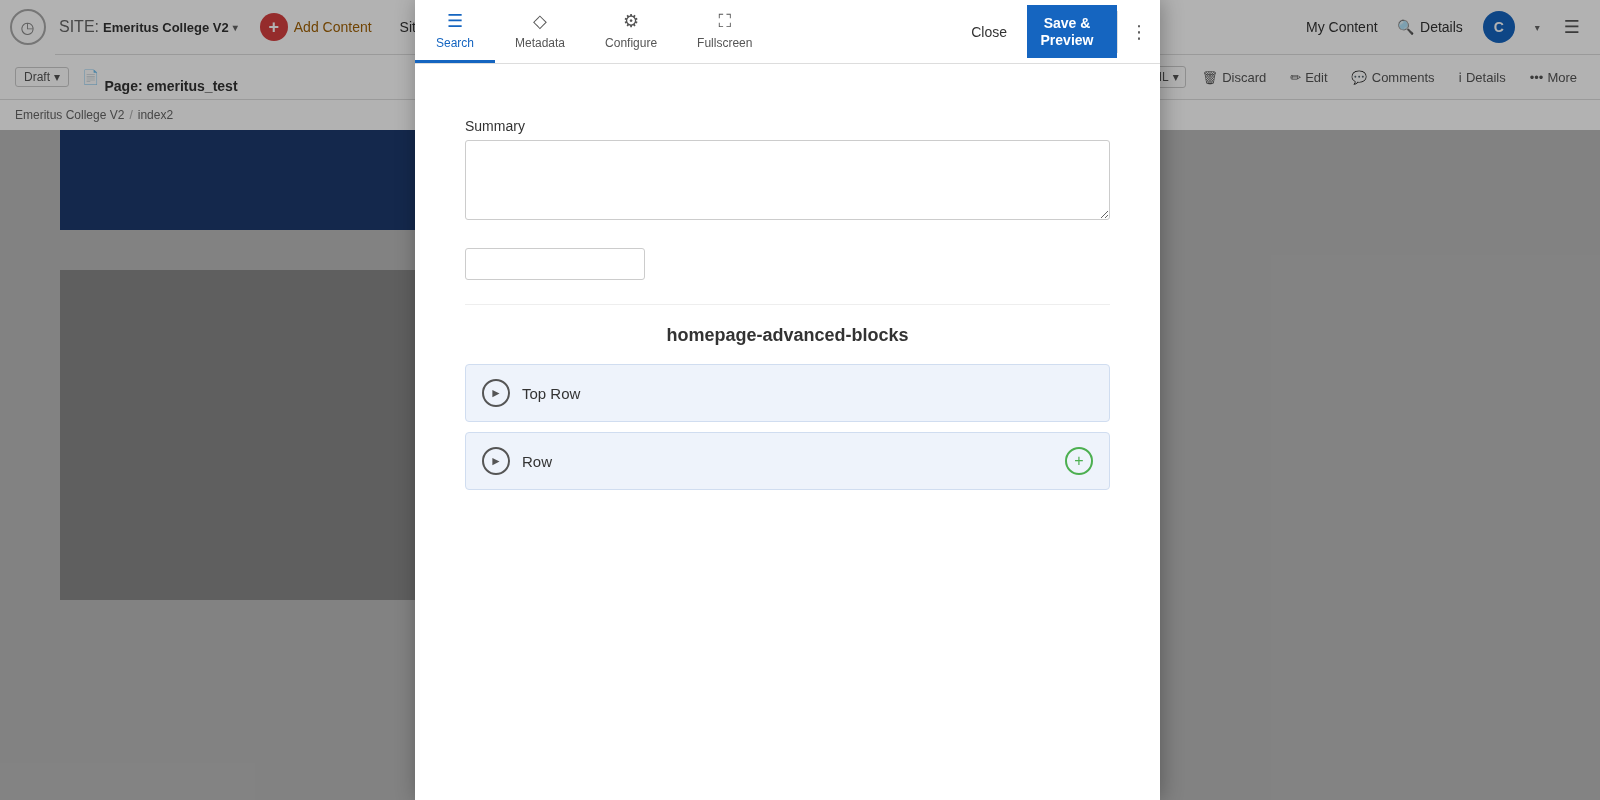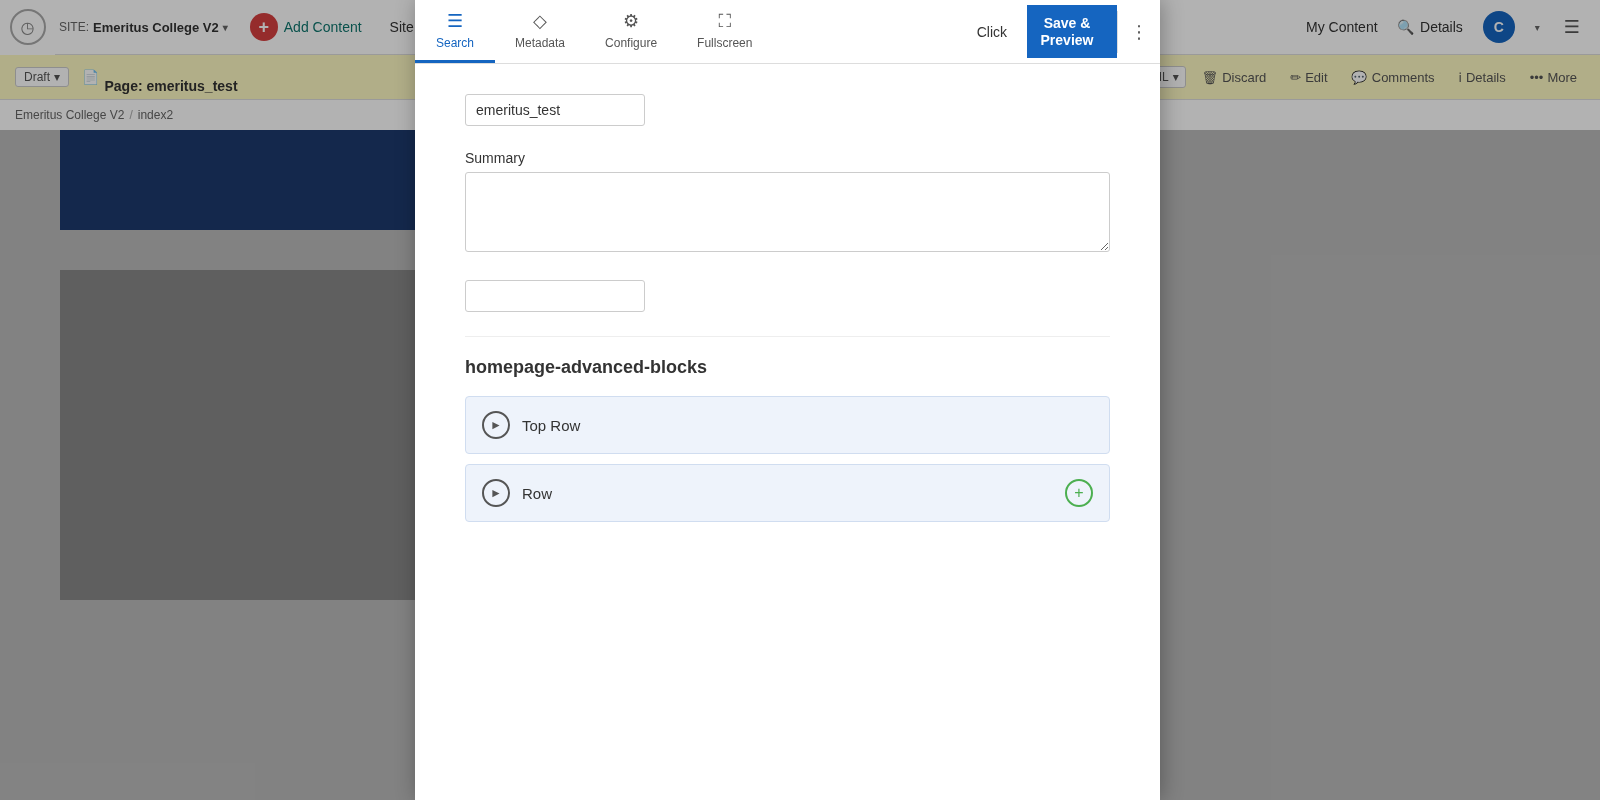--- a/index.html
+++ b/index.html
@@ -14,53 +14,53 @@
     .nav-logo {
       width: 55px; height: 55px; display: flex; align-items: center; justify-content: center;
       background: #fff;
     }
     .nav-logo-circle {
       width: 36px; height: 36px; border-radius: 50%; border: 2px solid #aaa;
       display: flex; align-items: center; justify-content: center;
       font-size: 16px; color: #888;
     }
     .nav-site-label {
-      font-size: 12px; color: #666; padding: 0 4px;
+      font-size: 16px; color: #666; padding: 0 4px;
     }
     .nav-site-name {
       font-size: 13px; font-weight: 600; color: #333; display: flex; align-items: center; gap: 4px;
     }
     .nav-chevron { font-size: 10px; color: #666; }
     .nav-add-content {
       display: flex; align-items: center; gap: 6px;
       margin-left: 12px; padding: 0 10px; cursor: pointer;
     }
     .add-circle {
       width: 28px; height: 28px; border-radius: 50%; background: #d63f3f;
       display: flex; align-items: center; justify-content: center; color: #fff; font-size: 18px; font-weight: bold;
     }
-    .nav-add-label { font-size: 14px; color: #0f766e; font-weight: 500; }
+    .nav-add-label { font-size: 14px; color: #a16207; font-weight: 500; }
     .nav-site-content { font-size: 14px; color: #333; margin-left: 8px; padding: 0 10px; cursor: pointer; }
 
     .nav-right {
       margin-left: auto; display: flex; align-items: center; gap: 20px; padding-right: 20px;
     }
     .nav-my-content { font-size: 14px; color: #333; cursor: pointer; }
     .nav-search-btn { display: flex; align-items: center; gap: 5px; font-size: 14px; color: #333; cursor: pointer; }
     .nav-avatar {
       width: 32px; height: 32px; border-radius: 50%; background: #1565c0;
       display: flex; align-items: center; justify-content: center; color: #fff; font-size: 14px; font-weight: bold;
     }
     .nav-user-chevron { font-size: 10px; color: #666; cursor: pointer; }
     .nav-hamburger { font-size: 18px; color: #555; cursor: pointer; margin-left: 4px; }
 
     
     .second-toolbar {
       position: absolute; top: 55px; left: 0; width: 1600px; height: 45px;
-      background: #fef9c3; border-bottom: 1px solid #ddd;
+      background: #ffffff; border-bottom: 1px solid #ddd;
       display: flex; align-items: center; padding: 0 15px; gap: 5px; z-index: 9;
     }
     .draft-badge {
       background: #fff; border: 1px solid #ccc; border-radius: 3px;
       font-size: 12px; padding: 2px 8px; color: #555; display: flex; align-items: center; gap: 4px; cursor: pointer;
     }
     .page-icon { font-size: 14px; color: #666; margin-left: 8px; }
     .page-title-bar { font-size: 14px; color: #333; font-weight: 700; margin-top: 17px; }
     .toolbar-right {
       margin-left: auto; display: flex; align-items: center; gap: 8px;
@@ -156,21 +156,21 @@
     }
     .form-input-sm {
       width: 180px; padding: 7px 10px; border: 1px solid #ccc; border-radius: 3px;
       font-size: 14px; color: #333; outline: none;
     }
 
     .divider { border: none; border-top: 1px solid #eee; margin: 10px 0 20px; }
 
     
     .blocks-section { margin-top: 10px; }
-    .blocks-title { font-size: 18px; font-weight: 600; color: #333; margin-bottom: 18px; }
+    .blocks-title { font-size: 18px; font-weight: 600; color: #333; margin-bottom: 18px; text-align: center; }
 
     .block-row {
       background: #eef3fb; border: 1px solid #d0ddf0; border-radius: 4px;
       padding: 14px 16px; margin-bottom: 10px;
       display: flex; align-items: center; justify-content: space-between; cursor: pointer;
     }
     .block-row-left { display: flex; align-items: center; gap: 12px; }
     .block-chevron {
       width: 28px; height: 28px; border-radius: 50%; border: 2px solid #555;
       display: flex; align-items: center; justify-content: center; font-size: 12px; color: #555;
@@ -273,33 +273,32 @@
     </div>
     <div class="modal-tab">
       <span class="modal-tab-icon">⚙</span>
       <span>Configure</span>
     </div>
     <div class="modal-tab">
       <span class="modal-tab-icon">⛶</span>
       <span>Fullscreen</span>
     </div>
     <div class="modal-close-btn">
-      <span>Click</span>
+      <span>Close</span>
     </div>
     <button class="modal-save-btn" style="white-space:pre-line;padding-left:10px;">Save &amp;
 Preview</button>
     <div class="modal-more-btn">
       <span>⋮</span>
     </div>
   </div>
 
   <div class="modal-body">
 
     <div class="form-group">
-      <input class="form-input" type="text" value="emeritus_test" style="">
     </div>
 
     <div class="form-group">
       <label class="form-label">Summary</label>
       <textarea class="form-textarea" style="height: 80px;"></textarea>
     </div>
 
     <div class="form-group">
       <input class="form-input-sm" type="text" style="">
     </div>

